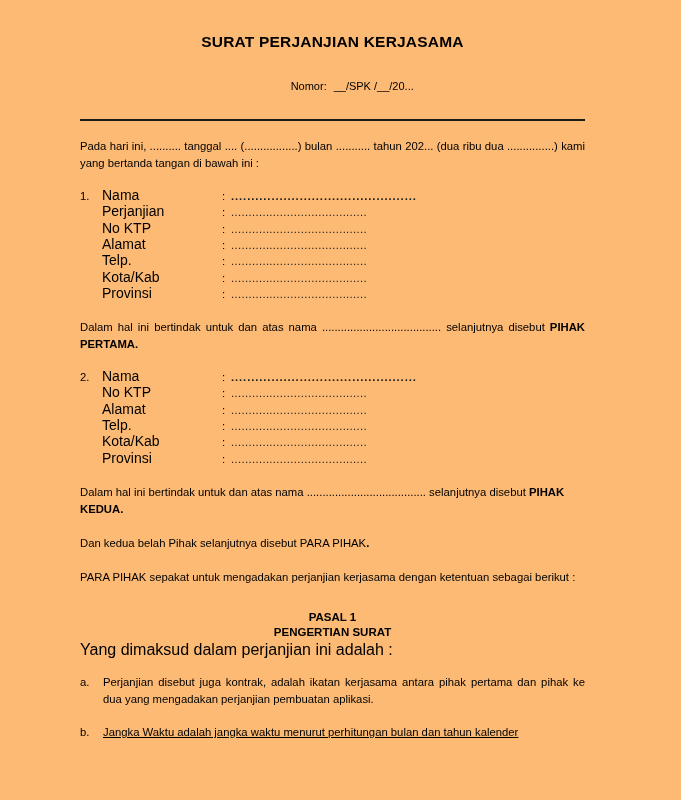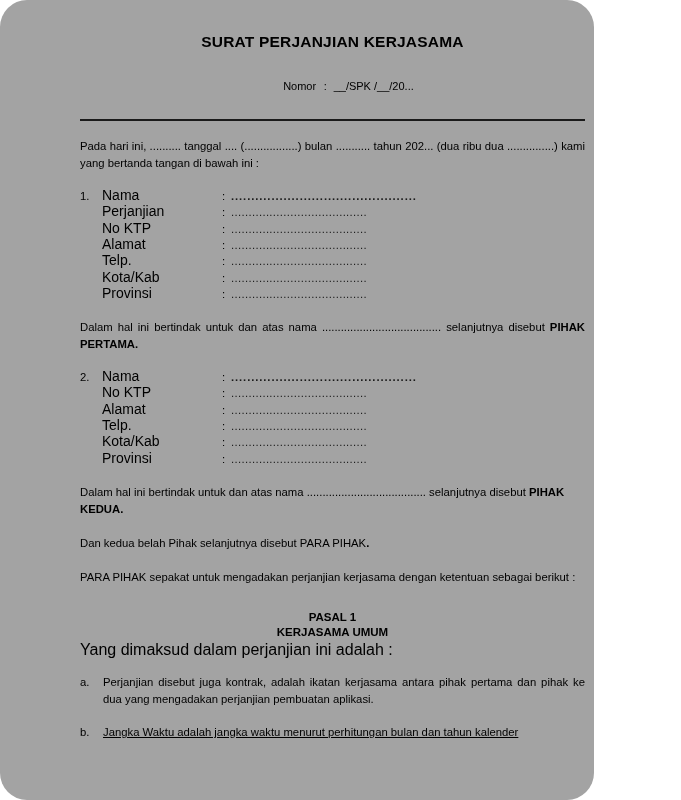--- a/index.html
+++ b/index.html
@@ -11,25 +11,24 @@
     width: 681px;
     height: 800px;
     position: relative;
     font-family: "Liberation Sans", sans-serif;
     color: #000000;
     -webkit-font-smoothing: none;
   }
   .page {
     position: absolute;
     left: 0; top: 0;
-    width: 594px;
+    width: 681px;
     height: 800px;
-    background: #a3a3a3;
+    background: #fdba74;
     overflow: hidden;
-    border-radius: 27px;
   }
   .content {
     position: absolute;
     left: 80px;
     top: 0;
     width: 505px;
   }
 
   
   .doc-title {
@@ -46,21 +45,21 @@
     font-size: 11px;
     line-height: 14.5px;
   }
   .meta-row {
     display: block;
     white-space: pre;
   }
   .meta-label {
     display: inline-block;
     width: 48px;
-    text-align: center;
+    text-align: right;
   }
   .meta-colon {
     display: inline-block;
     width: 10px;
     text-align: left;
   }
   .meta-value { display: inline-block; }
 
   .rule {
     margin-top: 11px;
@@ -252,21 +251,21 @@
     </div>
 
     <div class="para left"><span>Dalam hal ini bertindak untuk dan atas nama </span><span>......................................</span><span> selanjutnya disebut </span><span class="b">PIHAK KEDUA.</span></div>
 
     <div class="para left"><span>Dan kedua belah Pihak selanjutnya disebut PARA PIHAK</span><span class="b">.</span></div>
 
     <div class="para">PARA PIHAK sepakat untuk mengadakan perjanjian kerjasama dengan ketentuan sebagai berikut :</div>
 
     <div class="pasal">
       <div>PASAL 1</div>
-      <div>KERJASAMA UMUM</div>
+      <div>PENGERTIAN SURAT</div>
     </div>
 
     <div class="lead-line">Yang dimaksud dalam perjanjian ini adalah :</div>
 
     <div class="abc-item">
       <span class="abc-marker">a.</span>
       <span class="abc-text">Perjanjian disebut juga kontrak, adalah ikatan kerjasama antara pihak pertama dan pihak ke dua yang mengadakan perjanjian pembuatan aplikasi.</span>
     </div>
 
     <div class="abc-item">

